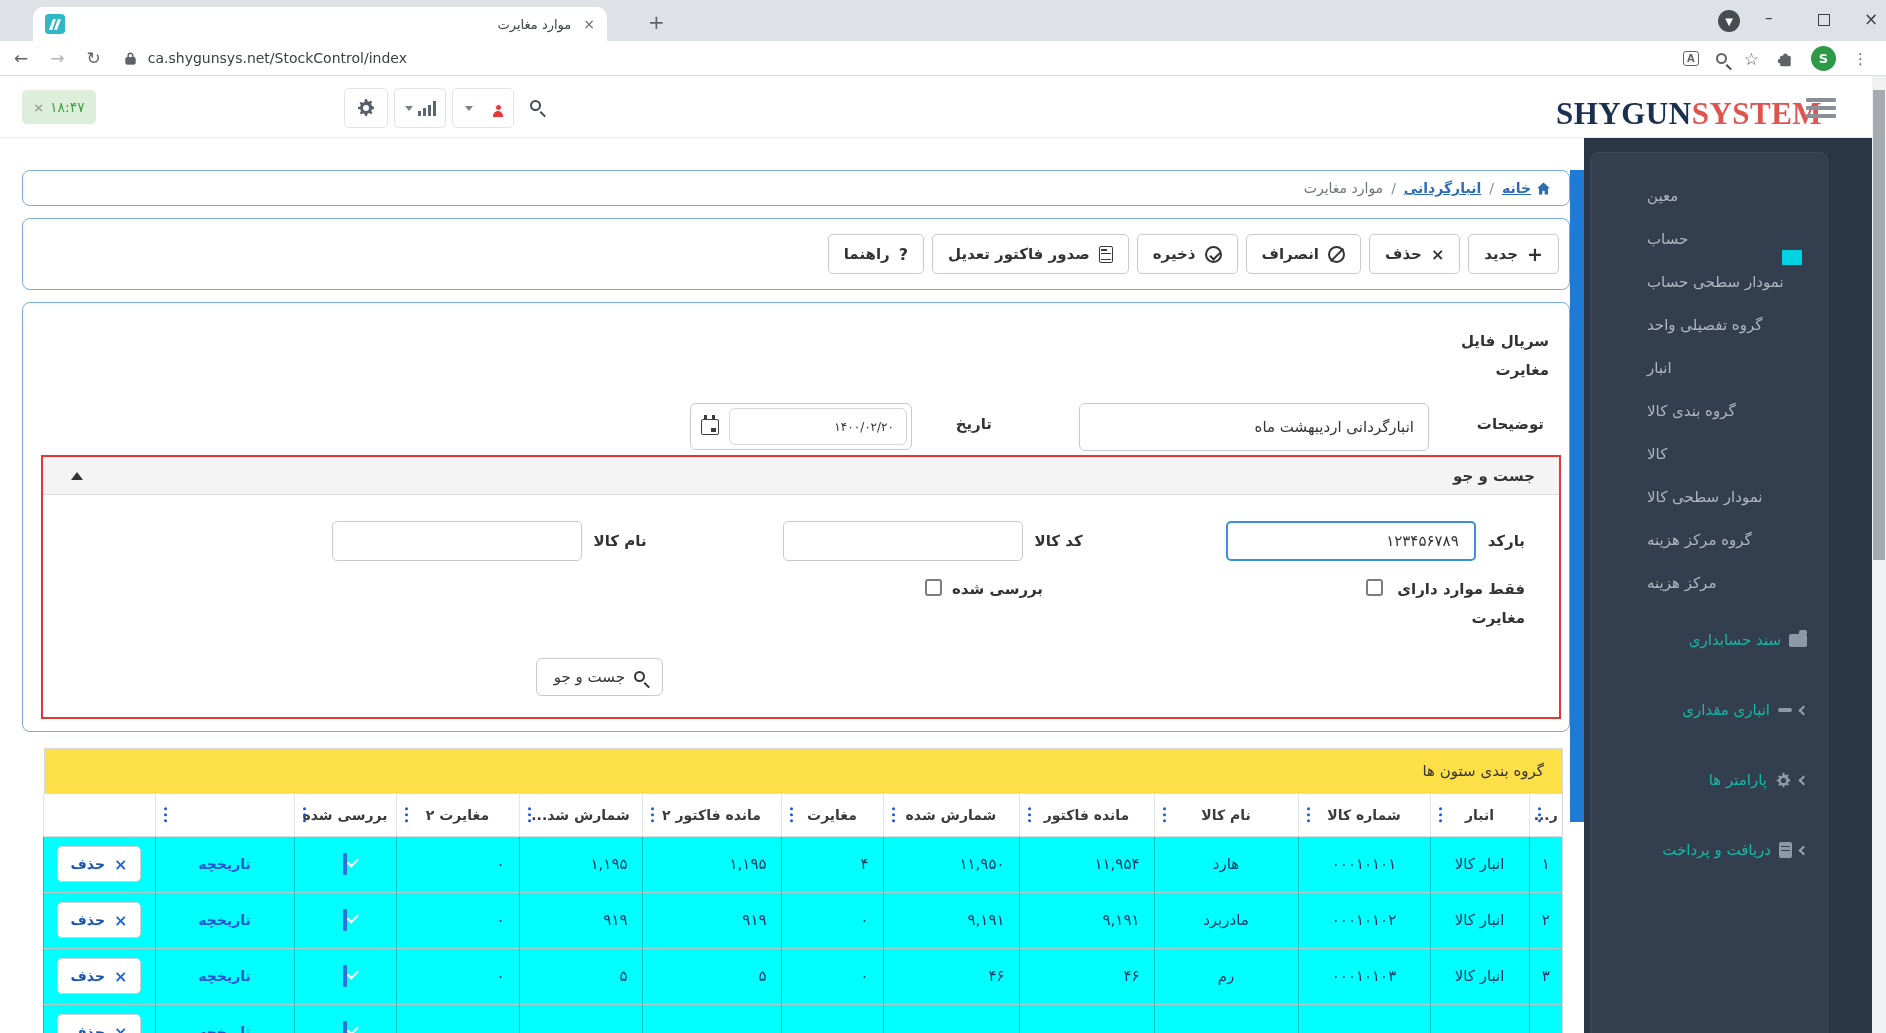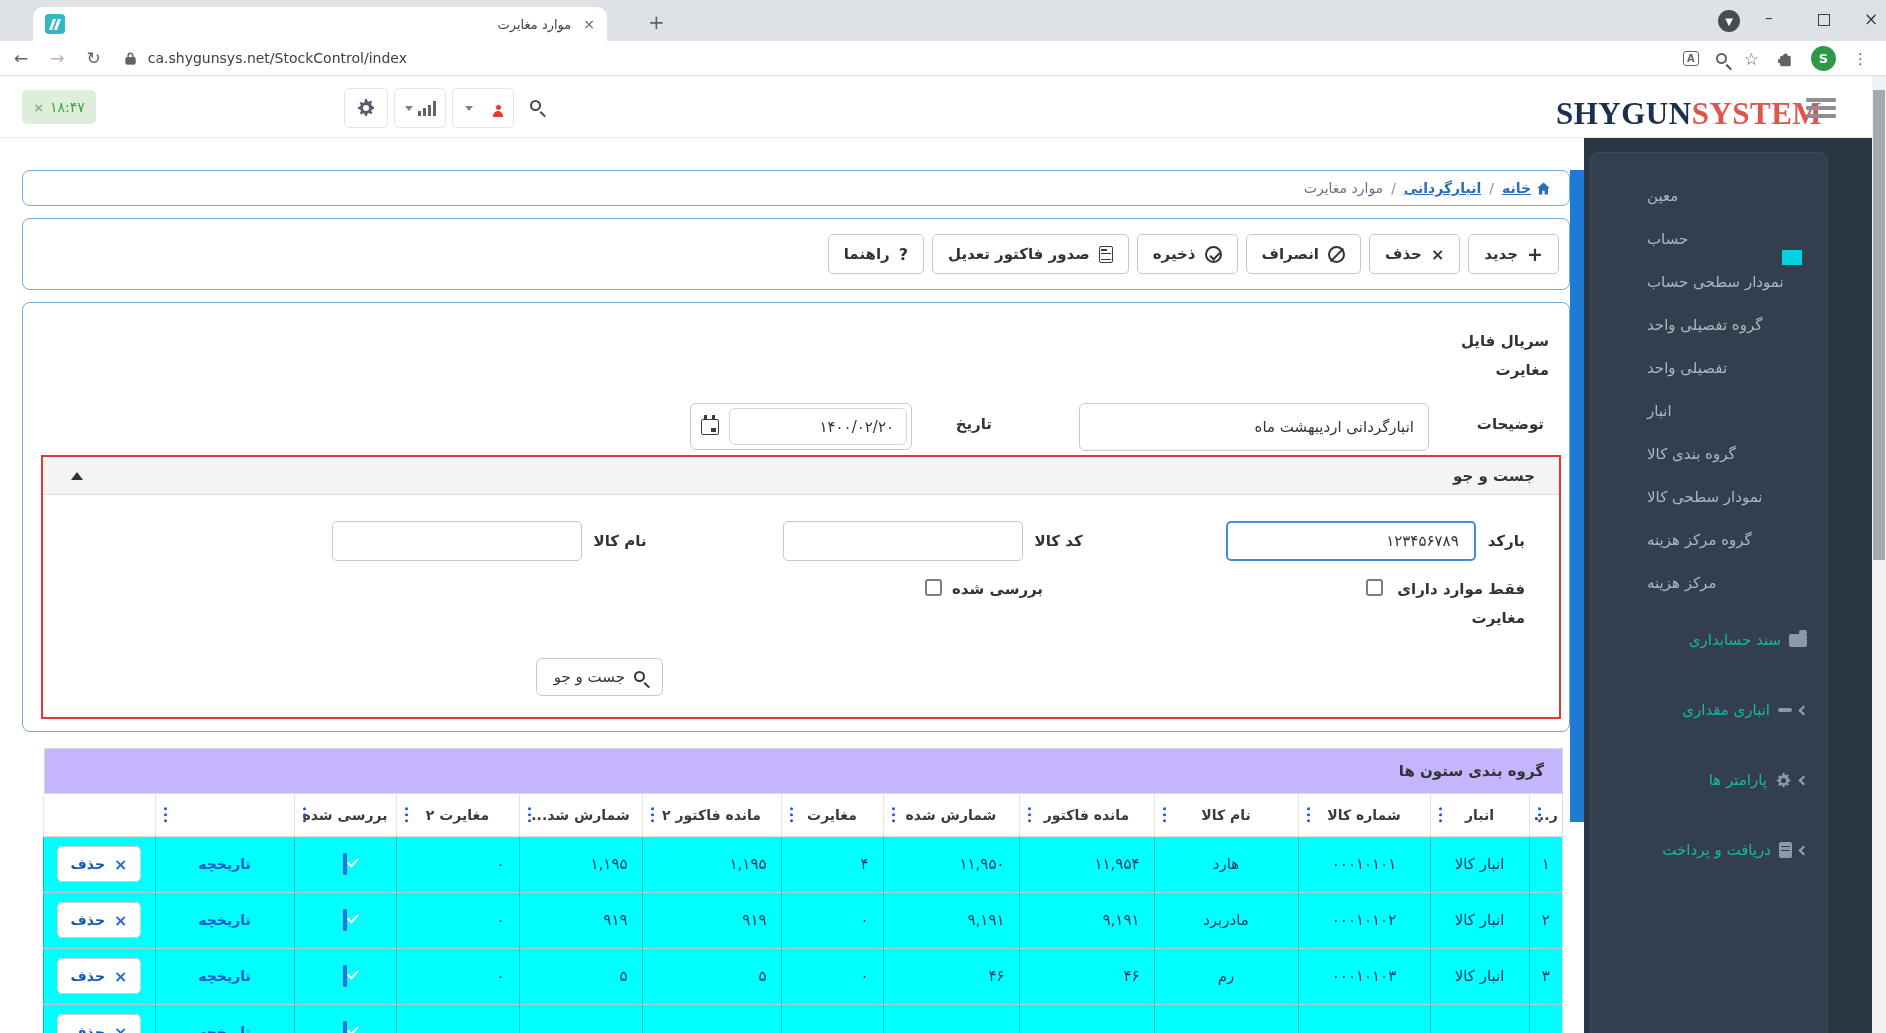--- a/index.html
+++ b/index.html
@@ -94,21 +94,21 @@
   .formpanel { top:164px; height:430px; }
   .flabel { position:absolute; font-size:15px; font-weight:bold; color:#333; text-align:right; }
   .selectbox { position:absolute; right:140px; top:16px; width:350px; height:46px; border:1px solid #c9c9c9;
     border-radius:6px; display:flex; align-items:center; justify-content:space-between; padding:0 22px 0 16px; }
   .selectbox .val { font-size:15px; color:#333; }
   .tinput { position:absolute; height:48px; border:1px solid #c9c9c9; border-radius:6px; background:#fff;
     font-size:15px; color:#333; display:flex; align-items:center; padding:0 14px; }
   .datebox { position:absolute; right:657px; top:100px; width:222px; height:47px; border:1px solid #c9c9c9;
     border-radius:6px; display:flex; align-items:center; padding:4px 4px 4px 10px; gap:10px; }
   .datebox .din { flex:1; height:100%; border:1px solid #d6d6d6; border-radius:6px; display:flex;
-    align-items:center; padding:0 12px; font-size:15px; color:#333; }
+    align-items:center; padding:0 12px; font-size:12px; color:#333; }
   .cal-ic { width:18px; height:16px; border:1.8px solid #3b3b3b; border-radius:2px; position:relative; flex:none; }
   .cal-ic::before { content:""; position:absolute; left:2px; top:-5px; width:3px; height:4px; background:#3b3b3b;
     box-shadow:8px 0 0 #3b3b3b; }
   .cal-ic::after { content:""; position:absolute; right:2px; bottom:2px; width:5px; height:4px; background:#3b3b3b; }
 
   .searchbox { position:absolute; left:18px; right:8px; top:152px; height:264px; border:2px solid #e23737; background:#fff; }
   .sb-head { height:38px; background:#f4f4f4; border-bottom:1px solid #ddd; display:flex; align-items:center; }
   .sb-head .ttl { padding-right:24px; font-size:15px; font-weight:bold; color:#333; }
   .tri-up { width:0; height:0; border-left:6px solid transparent; border-right:6px solid transparent;
     border-bottom:8px solid #333; margin-right:auto; margin-left:28px; }
@@ -127,22 +127,22 @@
   .cb.checked::after { content:""; position:absolute; left:5px; top:1px; width:4px; height:9px;
     border:solid #fff; border-width:0 2px 2px 0; transform:rotate(45deg); }
   .srowC { margin-top:24px; }
   .sgo { height:38px; border:1px solid #c9c9c9; border-radius:6px; background:#fff; display:flex;
     align-items:center; gap:9px; padding:0 17px; font-size:15px; color:#333; font-family:inherit; cursor:pointer; }
   .mag.dark { border-color:#333; } .mag.dark::after { background:#333; }
 
   
   .tblock { position:absolute; left:44px; top:610px; width:1519px; border:1px solid #d8d8d8;
     background:#fff; direction:rtl; }
-  .groupbar { height:45px; line-height:45px; background:#c4b5fd; border-bottom:1px solid #ddd;
-    padding-right:18px; font-size:15px; font-weight:bold; color:#333; text-align:right; }
+  .groupbar { height:45px; line-height:45px; background:#fde047; border-bottom:1px solid #ddd;
+    padding-right:18px; font-size:15px; font-weight:normal; color:#333; text-align:right; }
   table { border-collapse:collapse; table-layout:fixed; width:100%; }
   th { height:42px; background:#fff; border-left:1px solid #e6e6e6; border-bottom:1px solid #dcdcdc;
     font-size:14px; color:#3b3b3b; font-weight:bold; position:relative; text-align:center; }
   .vdots { position:absolute; left:8px; top:50%; transform:translateY(-50%); display:flex;
     flex-direction:column; gap:2.5px; }
   .vdots i { width:3.5px; height:3.5px; border-radius:50%; background:#1a56db; display:block; }
   td { height:56px; background:#00ffff; border-left:1px solid rgba(0,0,0,.25);
     border-bottom:1px solid #b9c4c4; font-size:15px; color:#173a66; text-align:center; }
   td.num { text-align:right; padding-left:0; padding-right:14px; }
   td .hist { color:#2456d6; font-weight:bold; cursor:pointer; font-size:14px; }
@@ -549,23 +549,23 @@
 
   <div class="bluestrip"></div>
 
   <div class="sidebar">
     <div class="cyanmark"></div>
     <div class="sb-panel">
       <div class="sp-item">معین</div>
       <div class="sp-item">حساب</div>
       <div class="sp-item">نمودار سطحی حساب</div>
       <div class="sp-item">گروه تفصیلی واحد</div>
-      <div class="sp-item">تفصیلی واحد</div>
       <div class="sp-item">انبار</div>
       <div class="sp-item">گروه بندی کالا</div>
+      <div class="sp-item">کالا</div>
       <div class="sp-item">نمودار سطحی کالا</div>
       <div class="sp-item">گروه مرکز هزینه</div>
       <div class="sp-item">مرکز هزینه</div>
 
       <div class="si-item">
         <span class="sic">
             <span class="folder-ic"></span>
           </span>
         <span>سند حسابداری</span>
       </div>

